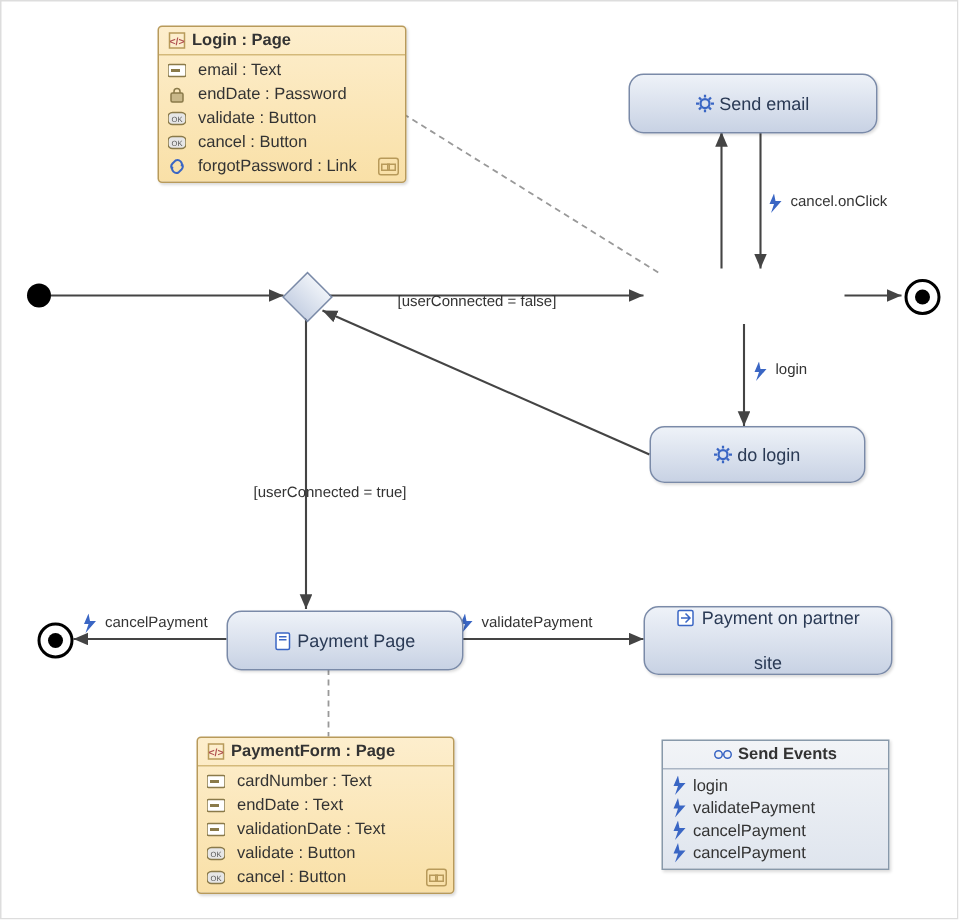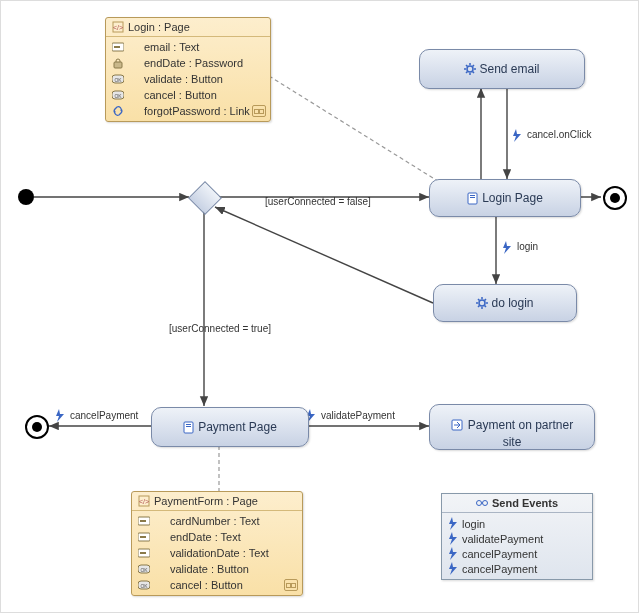--- a/index.html
+++ b/index.html
@@ -1,22 +1,22 @@
 <!DOCTYPE html>
 <html><head>
 <meta charset="utf-8">
 <style>
   html,body{margin:0;padding:0;font-family:Arial,Helvetica,sans-serif;font-size:11px;color:#333;background:#fff}
   .canvas{position:relative;width:639px;height:613px;border:1px solid #ddd;box-sizing:border-box;overflow:hidden}
   .classbox{position:absolute;border:1px solid #b89a5a;border-radius:3px;background:linear-gradient(to bottom,#fdeecd,#f9e0a7);box-shadow:1px 1px 2px rgba(0,0,0,.15)}
-  .classbox .head{padding:3px 6px;font-weight:normal;border-bottom:1px solid #d4b97a;display:flex;align-items:center;gap:4px}
+  .classbox .head{padding:3px 6px;font-weight:bold;border-bottom:1px solid #d4b97a;display:flex;align-items:center;gap:4px}
   .classbox .body{padding:2px 4px}
-  .attr{display:flex;align-items:center;gap:20px;padding:1px 2px;line-height:14px}
+  .attr{display:flex;align-items:center;gap:8px;padding:1px 2px;line-height:14px}
   .node{position:absolute;border:1px solid #7a8aa8;border-radius:10px;background:linear-gradient(to bottom,#eef2f8,#c8d2e4);display:flex;align-items:center;justify-content:center;gap:3px;padding:0 8px;box-shadow:1px 1px 2px rgba(0,0,0,.15);font-size:12px;color:#2a3a55}
-  .node.multi{flex-direction:column;justify-content:flex-end;text-align:center;line-height:14px}
+  .node.multi{flex-direction:column;justify-content:space-between;text-align:center;line-height:14px}
   .initial{position:absolute;width:16px;height:16px;border-radius:50%;background:#000}
   .final{position:absolute;width:20px;height:20px;border-radius:50%;border:2px solid #000;display:flex;align-items:center;justify-content:center}
   .final::after{content:"";width:10px;height:10px;border-radius:50%;background:#000}
   .decision{position:absolute;width:22px;height:22px;border:1px solid #7a8aa8;background:linear-gradient(to bottom,#eef2f8,#c8d2e4);transform:rotate(45deg)}
   .eventsbox{position:absolute;border:1px solid #8899aa;background:linear-gradient(to bottom,#f2f4f7,#dfe5ee);box-shadow:1px 1px 2px rgba(0,0,0,.15)}
   .eventsbox .head{padding:3px 6px;font-weight:bold;border-bottom:1px solid #aab5c4;display:flex;align-items:center;gap:4px;justify-content:center}
   .eventsbox .body{padding:3px 6px}
   .evitem{display:flex;align-items:center;gap:4px;padding:1px 0}
   .lbl{position:absolute;font-size:10px;color:#333;white-space:nowrap}
   .composite-badge{position:absolute;right:4px;bottom:4px;width:12px;height:10px;border:1px solid #b89a5a;border-radius:2px}
@@ -136,26 +136,20 @@
   <div class="decision" style="left:192px;top:185px"></div>
   <div class="final" style="left:602px;top:185px"></div>
   <div class="final" style="left:24px;top:414px"></div>
 
   <div class="node" style="left:418px;top:48px;width:148px;height:38px">
     <svg class="icon" width="12" height="12">
         <use href="#i-gear"></use>
       </svg>
     <span>Send email</span>
   </div>
-  <div class="node" style="left:428px;top:178px;width:134px;height:36px">
-    <svg class="icon" width="12" height="13">
-        <use href="#i-page"></use>
-      </svg>
-    <span>Login Page</span>
-  </div>
   <div class="node" style="left:432px;top:283px;width:126px;height:36px">
     <svg class="icon" width="12" height="12">
         <use href="#i-gear"></use>
       </svg>
     <span>do login</span>
   </div>
   <div class="node" style="left:150px;top:406px;width:140px;height:38px">
     <svg class="icon" width="12" height="13">
         <use href="#i-page"></use>
       </svg>

